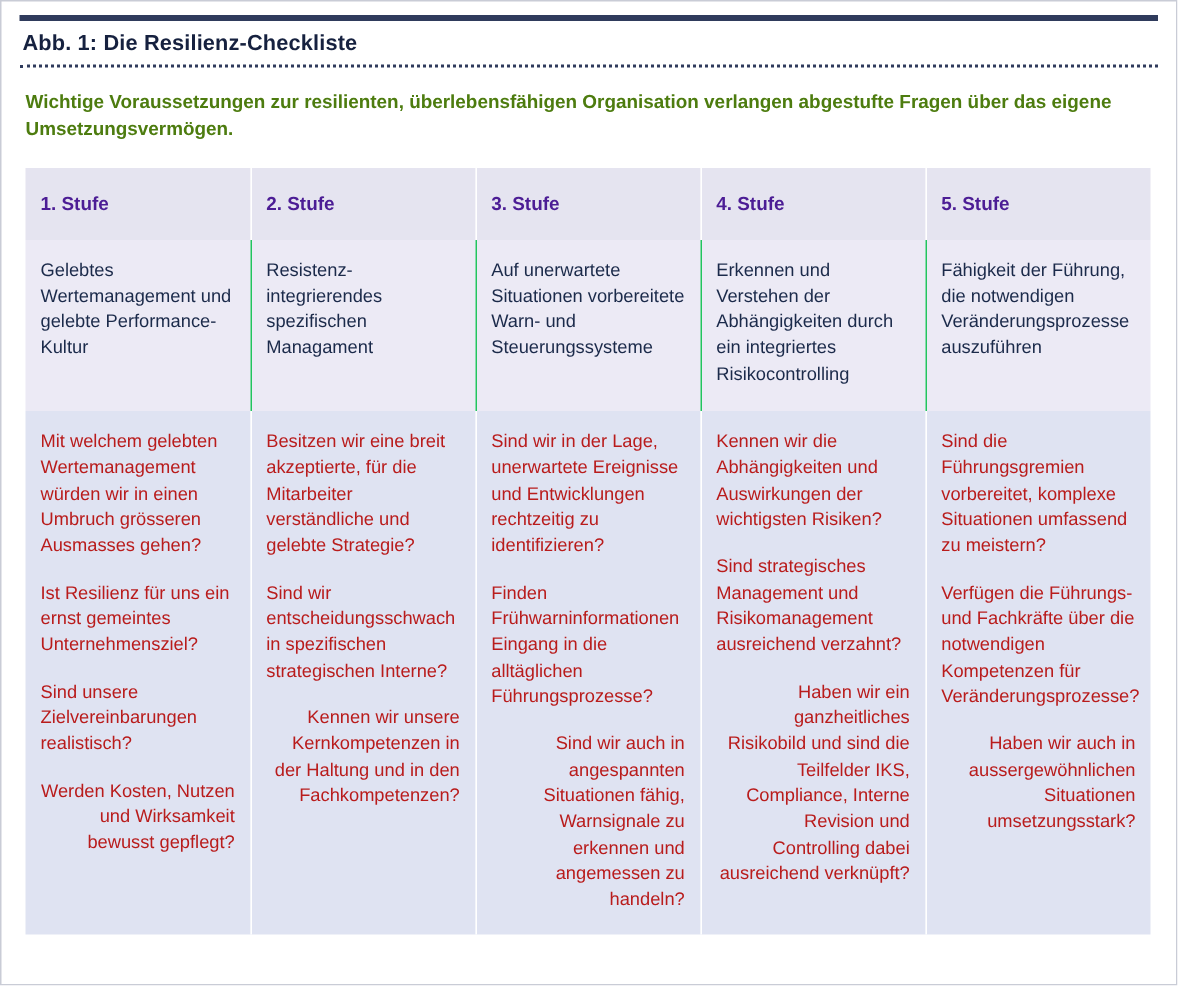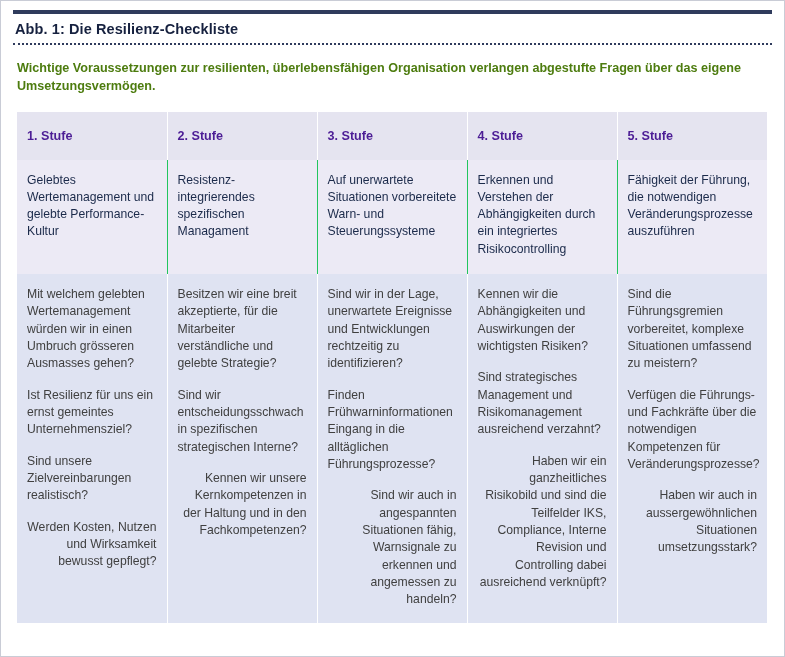--- a/index.html
+++ b/index.html
@@ -76,21 +76,21 @@
     border-right: 1px solid #22c55e;
     vertical-align: top;
     height: 86px;
   }
   .desc-row td:last-child { border-right: none; }
 
   .q-row td {
     background: #dfe3f2;
     font-size: 12.2px;
     line-height: 1.42;
-    color: #404040;
+    color: #b91c1c;
     padding: 12px 10px 14px 10px;
     border-right: 1px solid #ffffff;
     vertical-align: top;
   }
   .q-row td:last-child { border-right: none; }
 
   .q-row p {
     margin: 0 0 14px 0;
   }
   .q-row p:last-child {

